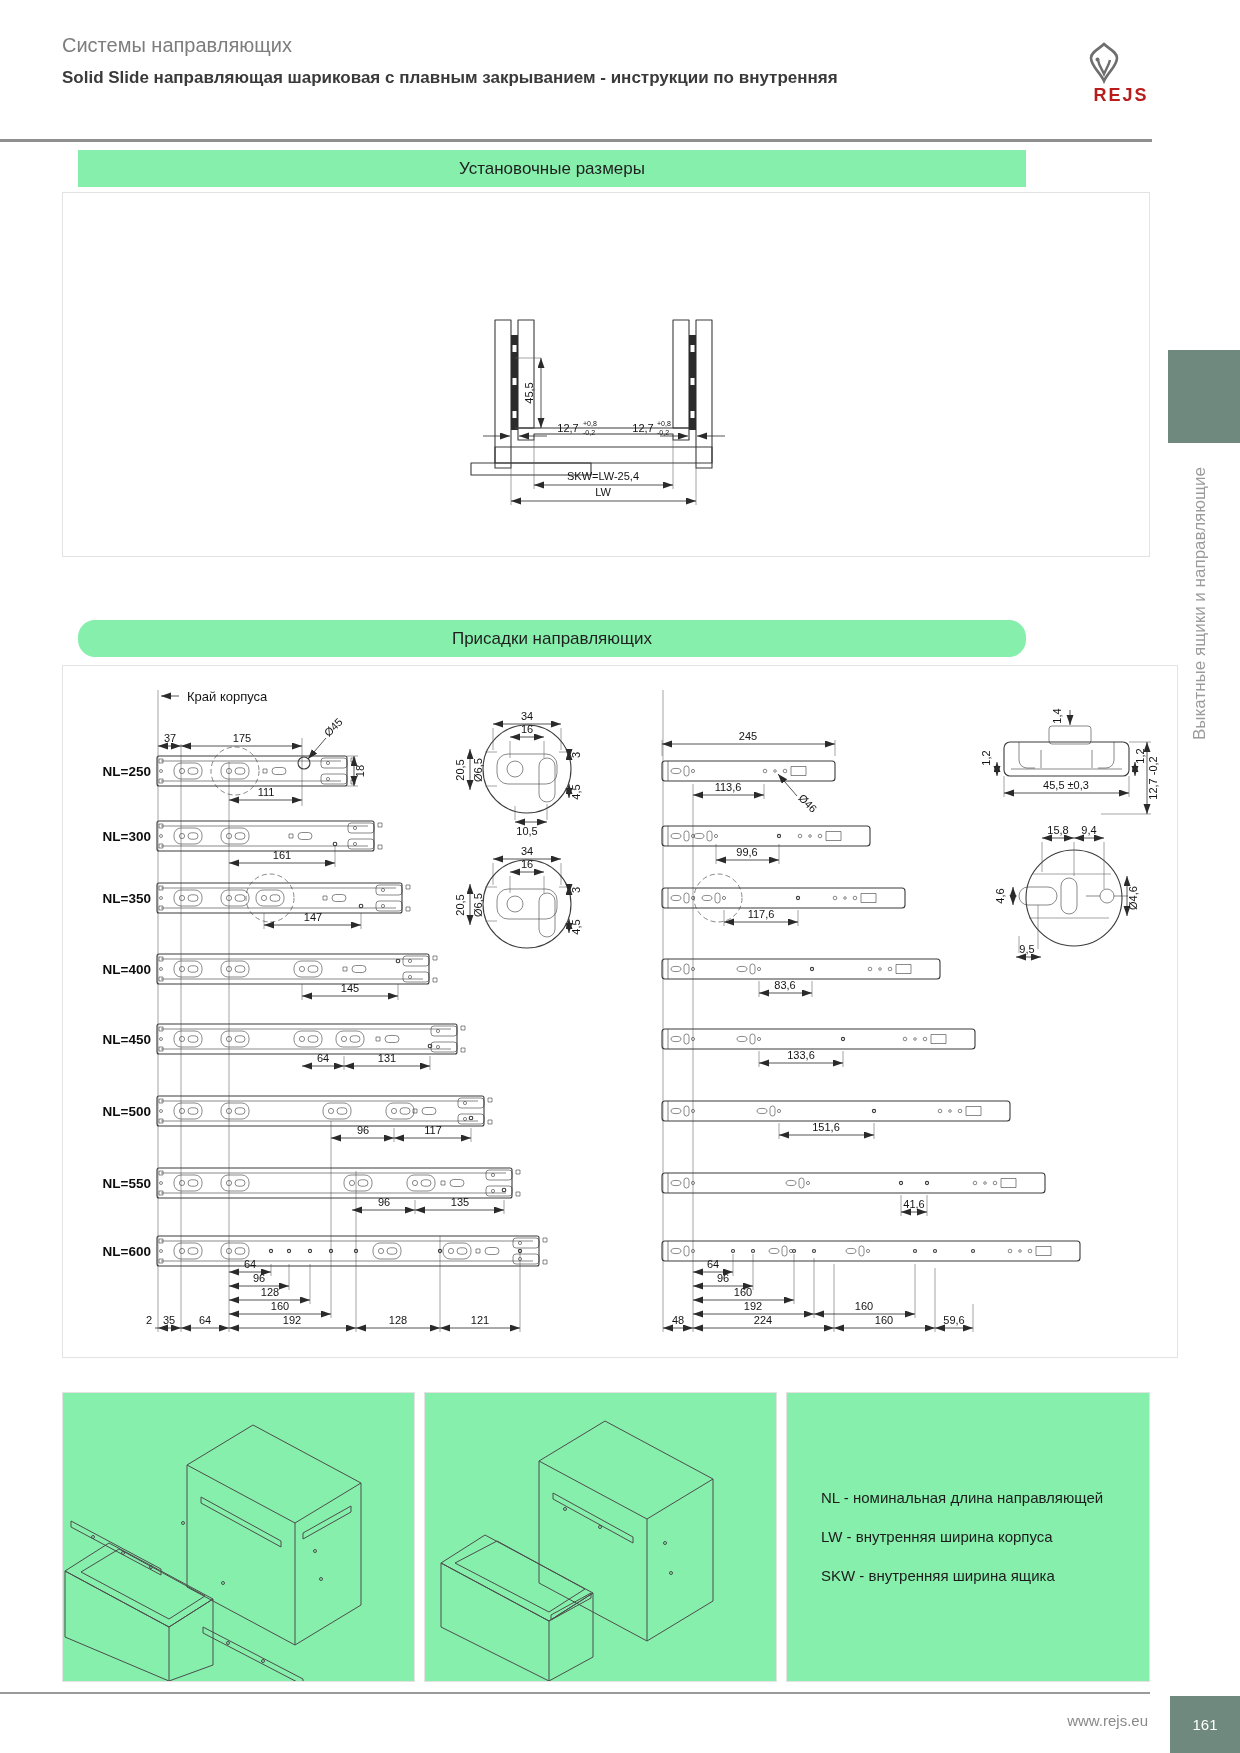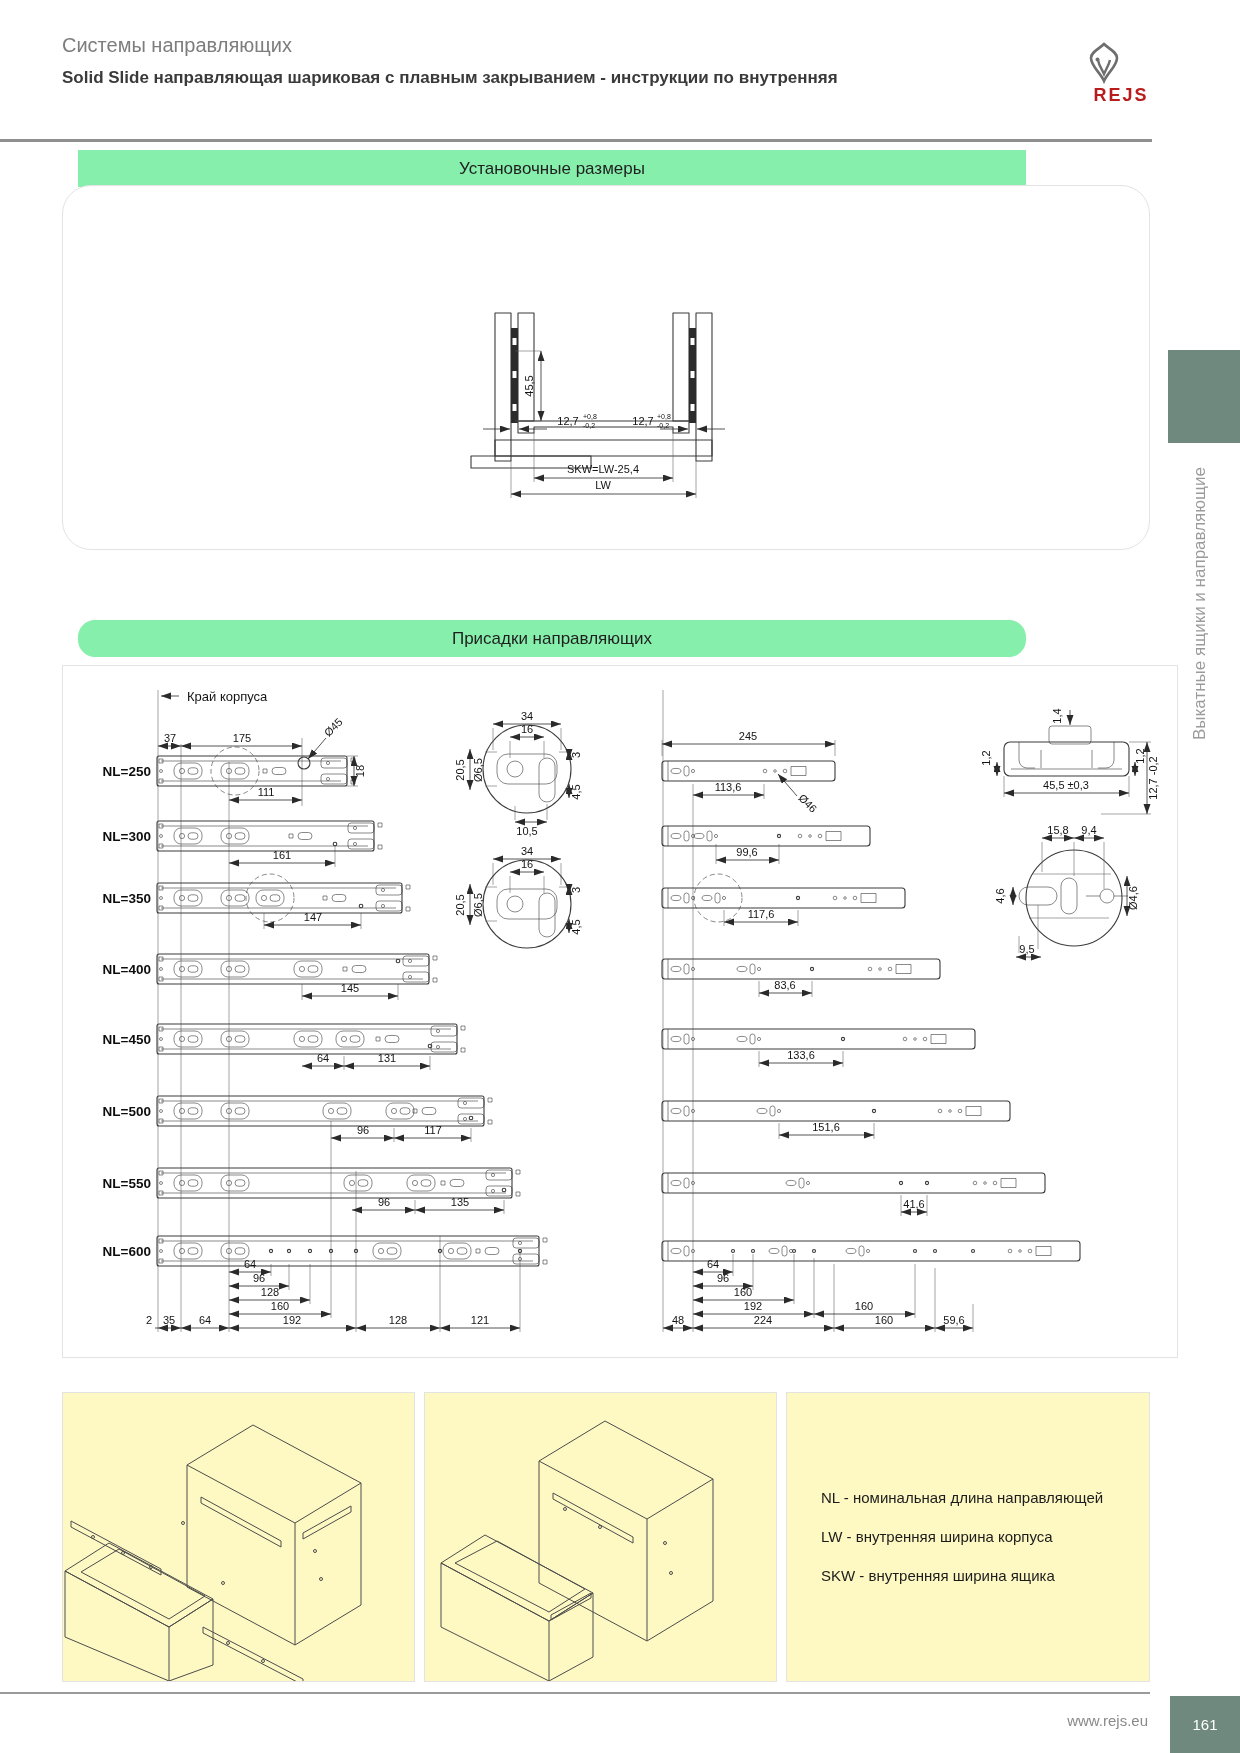--- a/index.html
+++ b/index.html
@@ -7,23 +7,23 @@
         font-family:"Liberation Sans",sans-serif;}
   .page-title{position:absolute;left:62px;top:34px;font-size:20px;color:#7d7d7d;}
   .page-subtitle{position:absolute;left:62px;top:68px;font-size:17px;font-weight:bold;color:#3a3a3a;}
   .brand{position:absolute;left:1086px;top:42px;width:70px;text-align:center;}
   .brand .wordmark{font-size:18px;font-weight:bold;color:#b91c1c;letter-spacing:2px;margin-top:1px;}
   .hrule{position:absolute;left:0;top:139px;width:1152px;height:3px;background:#8f8f8f;}
   .banner{position:absolute;left:62px;width:948px;height:37px;background:#86efac;
           display:flex;align-items:center;justify-content:center;font-size:17px;color:#1f1f1f;margin-left:16px;}
   .banner1{top:150px;} .banner2{top:620px;border-radius:17px;}
   .panel{position:absolute;left:62px;width:1086px;background:#fff;border:1px solid #e3e3e3;}
-  .panel1{top:185px;height:363px;border-radius:29px;}
+  .panel1{top:192px;height:363px;}
   .panel2{top:665px;height:691px;padding-left:28px;}
-  .bpanel{position:absolute;top:1392px;height:288px;background:#fef9c3;border:1px solid #e3e3e3;}
+  .bpanel{position:absolute;top:1392px;height:288px;background:#86efac;border:1px solid #e3e3e3;}
   .bpA{left:62px;width:351px;} .bpB{left:424px;width:351px;} .bpC{left:786px;width:362px;}
   .legend{padding:96px 0 0 34px;}
   .legend div{font-size:15px;color:#1c1c1c;margin-bottom:22px;}
   .cat-tab{position:absolute;left:1168px;top:350px;width:72px;height:93px;background:#70897E;}
   .vtext{position:absolute;left:1190px;top:455px;height:285px;writing-mode:vertical-rl;
          transform:rotate(180deg);font-size:17px;color:#9b9b9b;white-space:nowrap;}
   .frule{position:absolute;left:0;top:1692px;width:1150px;height:2px;background:#9a9a9a;}
   .furl{position:absolute;top:1712px;left:900px;width:248px;text-align:right;font-size:15px;color:#8a8a8a;}
   .pagebox{position:absolute;left:1170px;top:1696px;width:70px;height:57px;background:#70897E;
            color:#fff;display:flex;align-items:center;justify-content:center;font-size:15px;}

